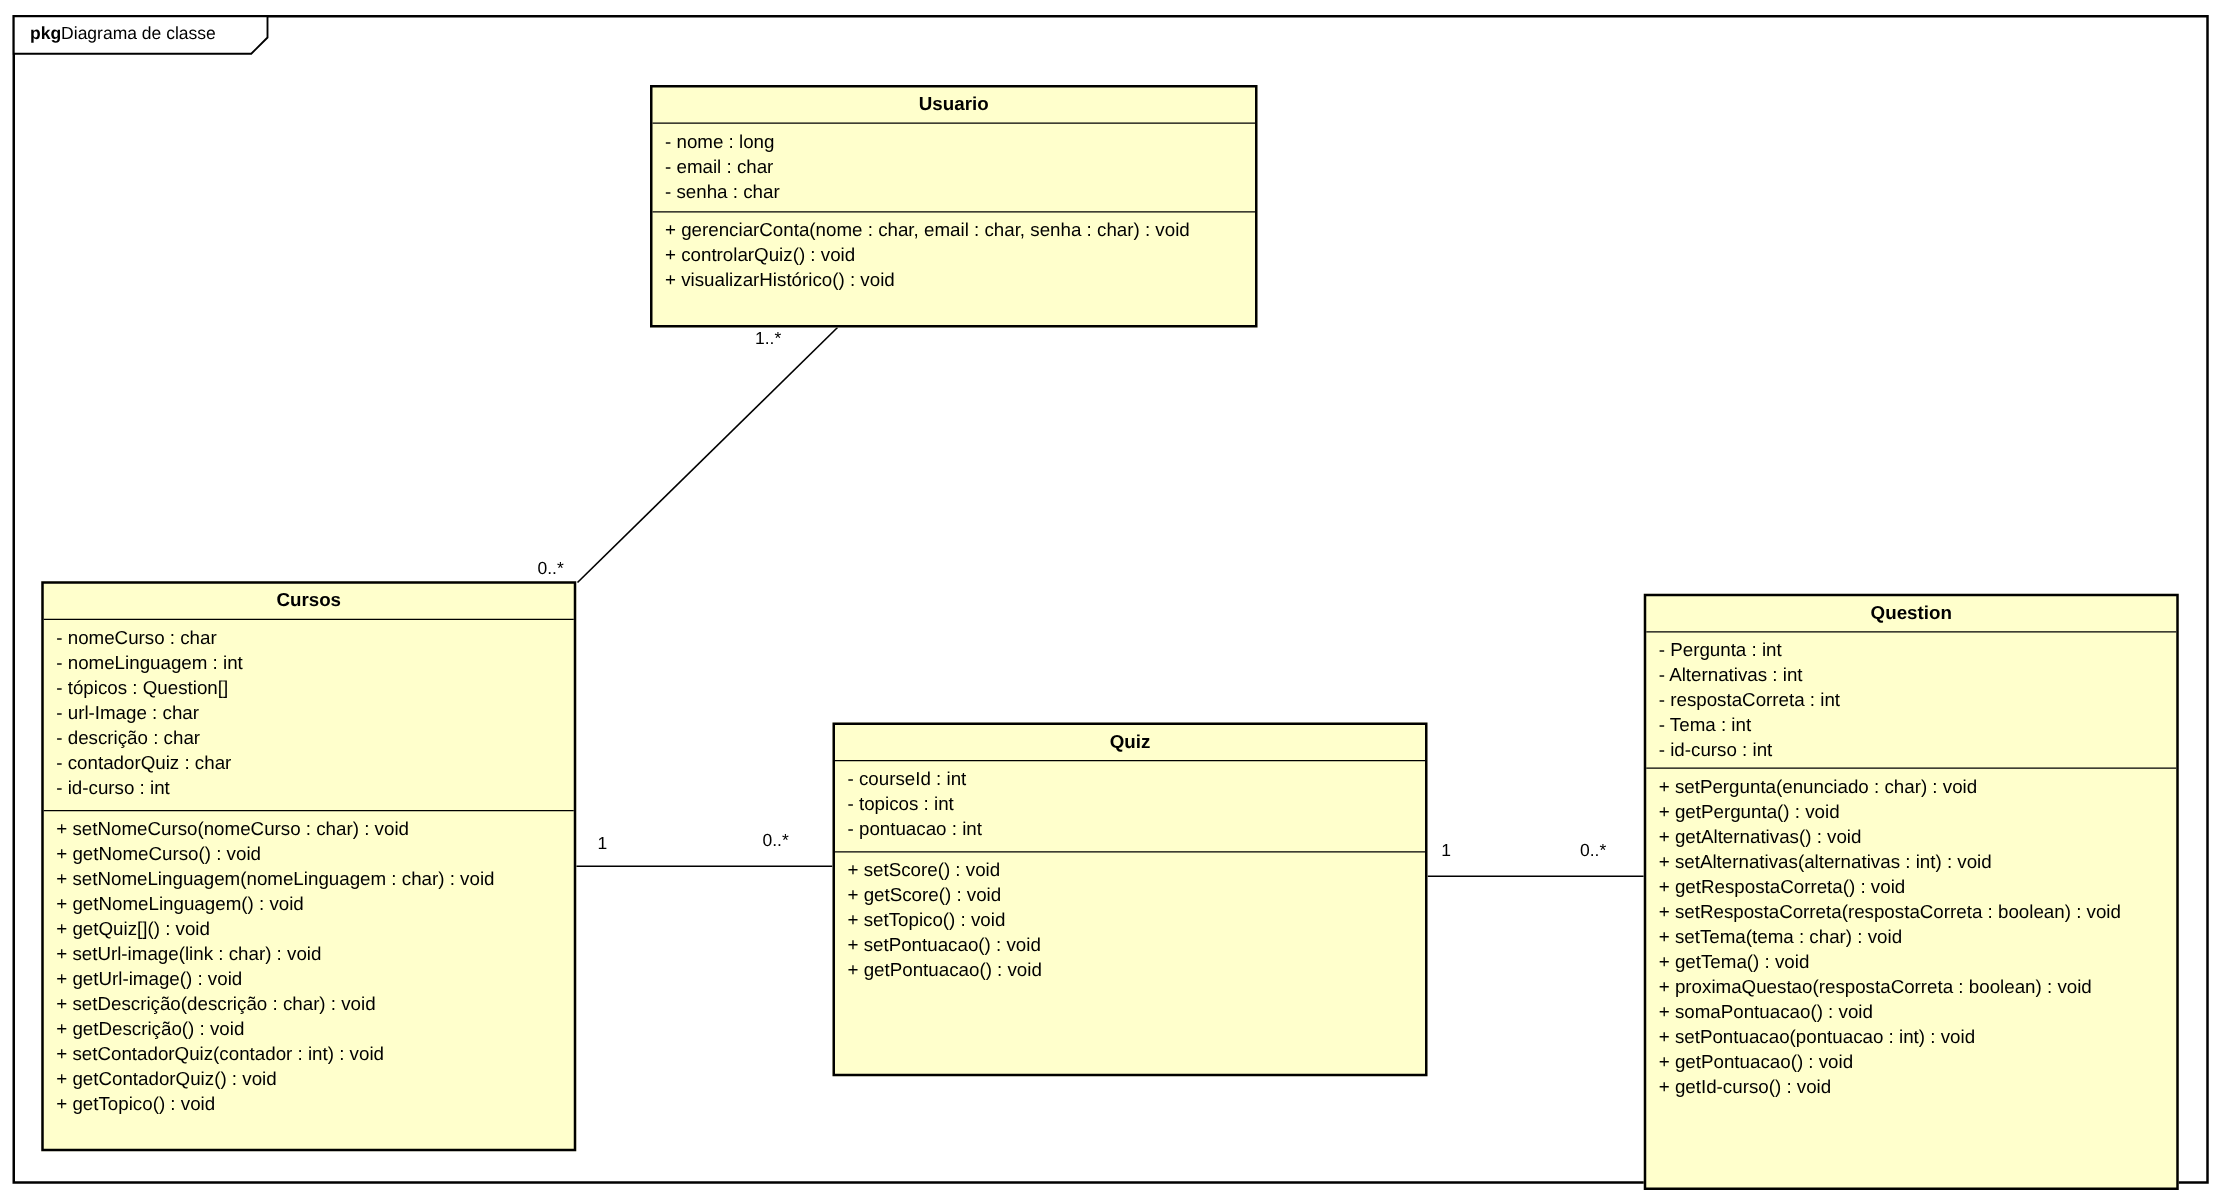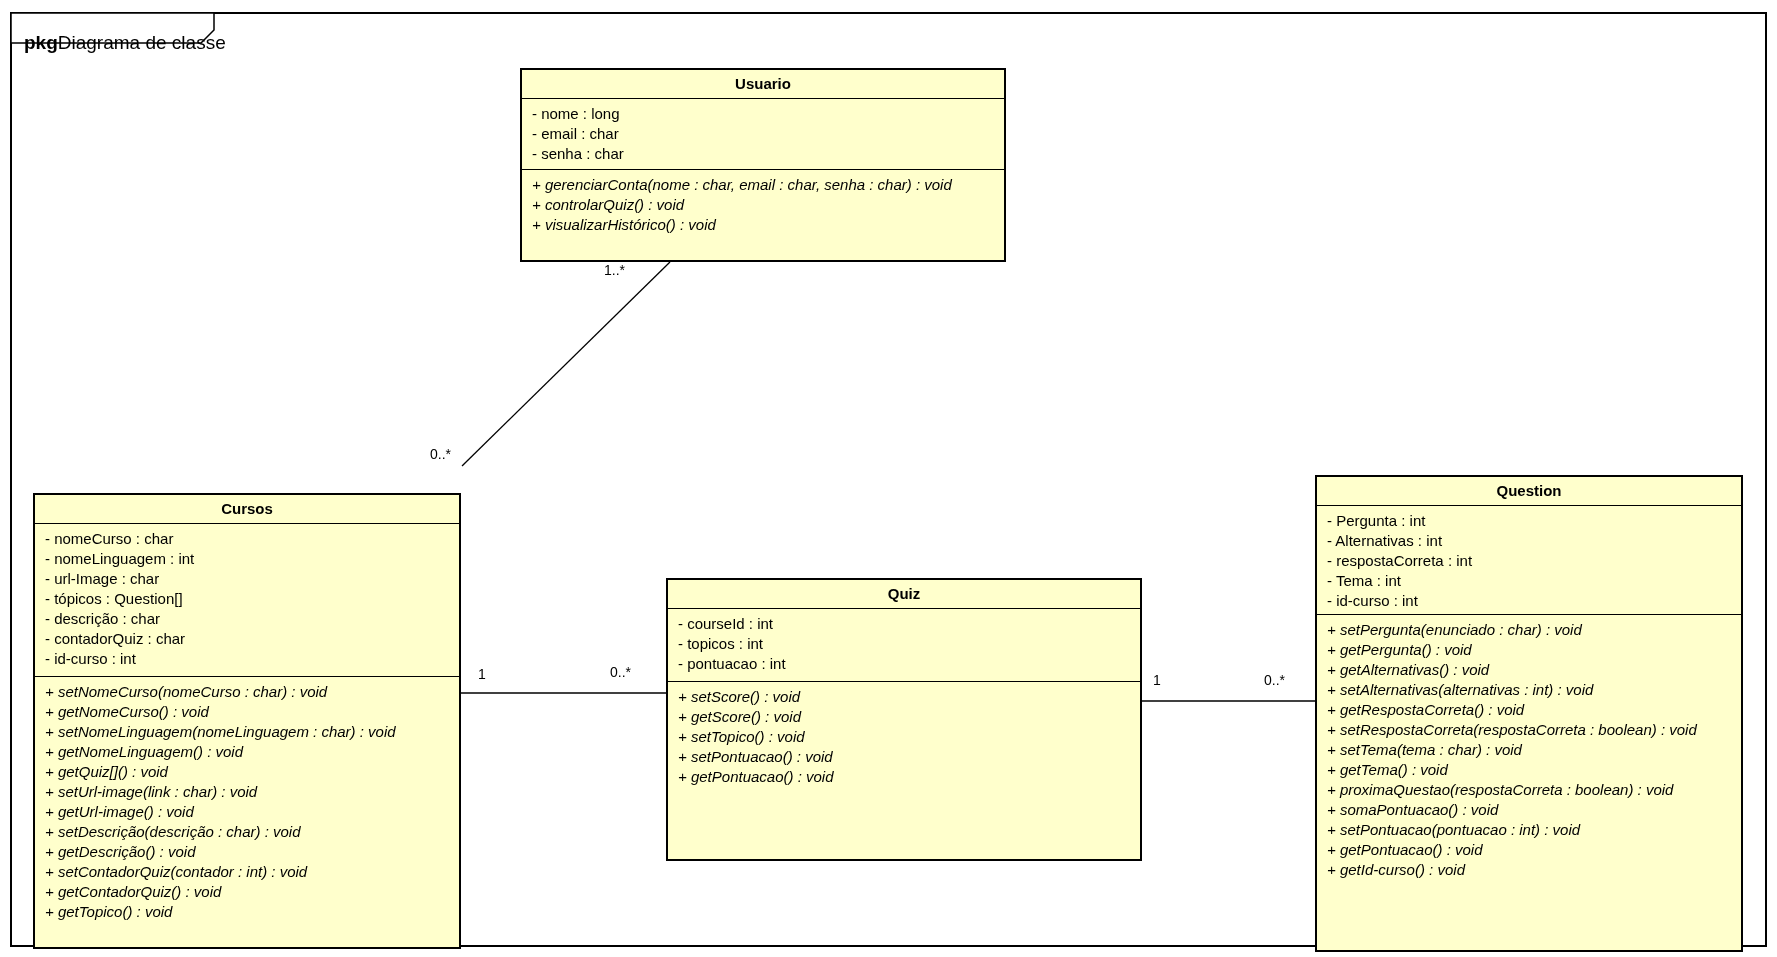--- a/index.html
+++ b/index.html
@@ -12,47 +12,47 @@
   }
   
   .frame{
     position:absolute;left:10px;top:12px;width:1757px;height:935px;
     border:2px solid #000;background:transparent;box-sizing:border-box;
   }
   
   svg.connectors{position:absolute;left:0;top:0;width:1777px;height:957px;z-index:1;}
   
   .pkg-tab-text{
-    position:absolute;left:24px;top:32px;z-index:3;
-    font-size:19px;white-space:nowrap;
+    position:absolute;left:24px;top:18px;z-index:3;
+    font-size:14px;white-space:nowrap;
   }
   .pkg-tab-text b{font-weight:bold;}
   
   .uml-class{
     position:absolute;z-index:2;
     background:#FFFFCC;
     border:2px solid #000;
     box-sizing:border-box;
     display:flex;flex-direction:column;
   }
   .uml-title{
     height:29px;line-height:27px;flex:0 0 29px;
     text-align:center;font-weight:bold;font-size:15px;
     border-bottom:1px solid #000;box-sizing:border-box;
   }
   .uml-attrs{
     border-bottom:1px solid #000;box-sizing:border-box;
     padding:5px 8px 0 10px;overflow:hidden;
   }
-  .uml-methods{flex:1 1 auto;padding:5px 8px 0 10px;overflow:hidden;font-style:italic;}
+  .uml-methods{flex:1 1 auto;padding:5px 8px 0 10px;overflow:hidden;}
   .member-row{font-size:15px;line-height:20px;white-space:nowrap;}
   
   .c-usuario {left:520px;top:68px;width:486px;height:194px;}
   .c-usuario .uml-attrs{height:71px;}
-  .c-cursos  {left:33px;top:465px;width:428px;height:456px;margin-top:28px;}
+  .c-cursos  {left:33px;top:465px;width:428px;height:456px;}
   .c-cursos .uml-attrs{height:153px;}
   .c-quiz    {left:666px;top:578px;width:476px;height:283px;}
   .c-quiz .uml-attrs{height:73px;}
   .c-question{left:1315px;top:475px;width:428px;height:477px;}
   .c-question .uml-attrs{height:109px;}
   
   .mult{
     position:absolute;z-index:3;font-size:14px;white-space:nowrap;
     background:transparent;
   }
@@ -95,22 +95,22 @@
       <div class="member-row">+ controlarQuiz() : void</div>
       <div class="member-row">+ visualizarHistórico() : void</div>
     </div>
 </div>
 
 <div class="uml-class c-cursos">
   <div class="uml-title">Cursos</div>
   <div class="uml-attrs">
       <div class="member-row">- nomeCurso : char</div>
       <div class="member-row">- nomeLinguagem : int</div>
+      <div class="member-row">- tópicos : Question[]</div>
       <div class="member-row">- url-Image : char</div>
-      <div class="member-row">- tópicos : Question[]</div>
       <div class="member-row">- descrição : char</div>
       <div class="member-row">- contadorQuiz : char</div>
       <div class="member-row">- id-curso : int</div>
     </div>
   <div class="uml-methods">
       <div class="member-row">+ setNomeCurso(nomeCurso : char) : void</div>
       <div class="member-row">+ getNomeCurso() : void</div>
       <div class="member-row">+ setNomeLinguagem(nomeLinguagem : char) : void</div>
       <div class="member-row">+ getNomeLinguagem() : void</div>
       <div class="member-row">+ getQuiz[]() : void</div>

